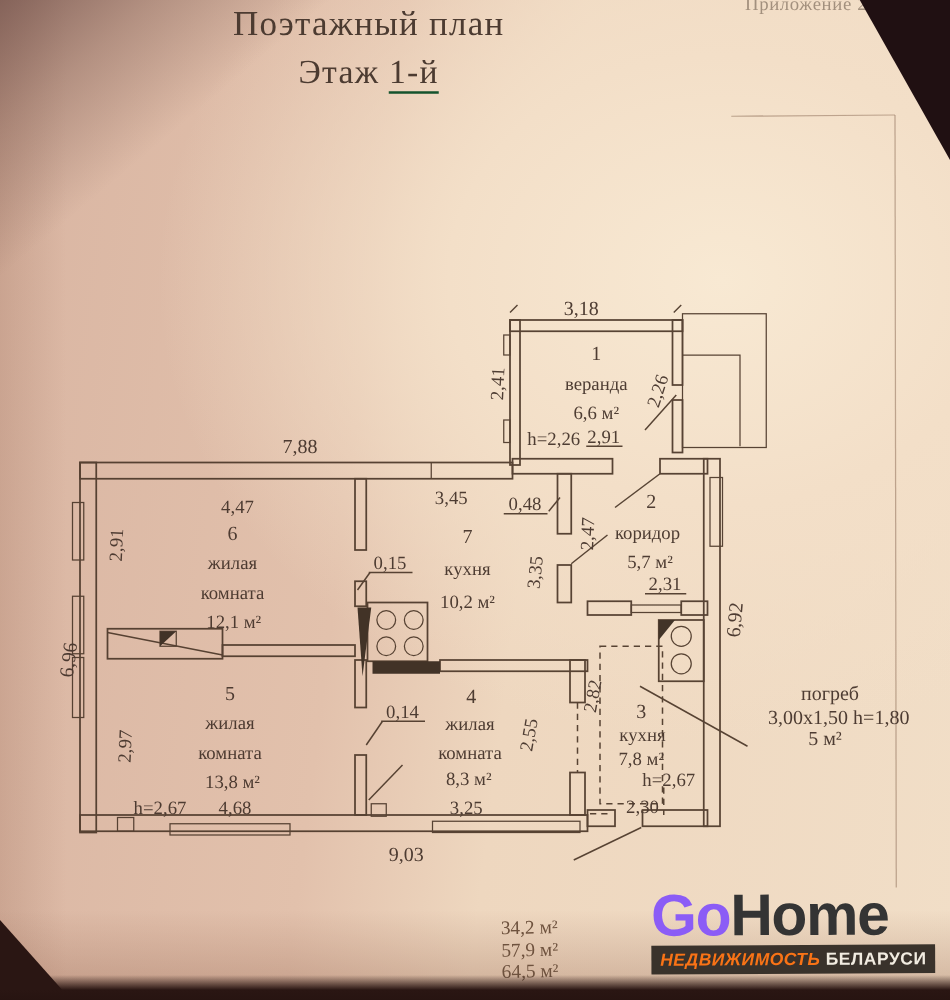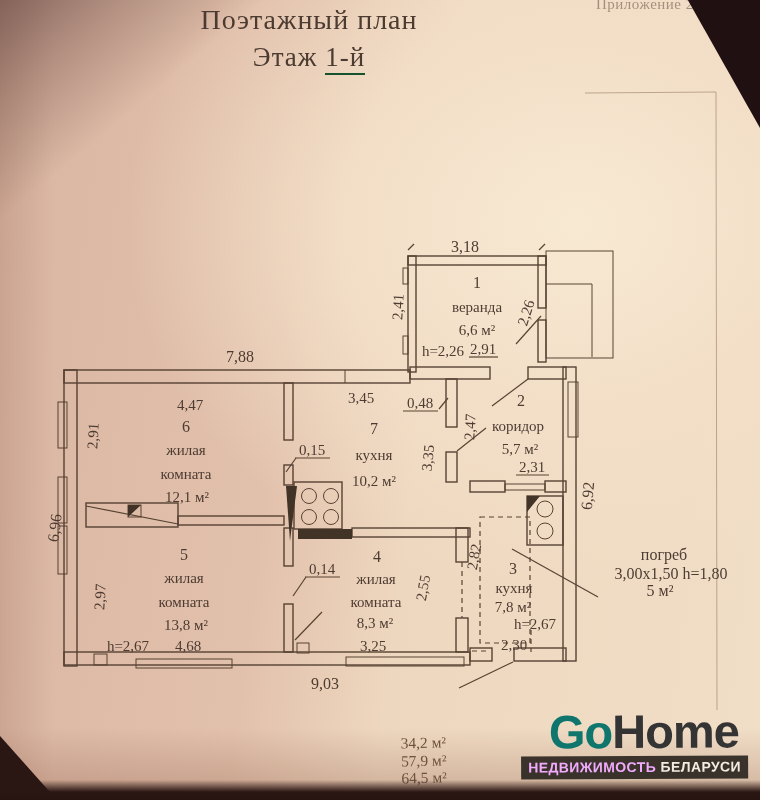--- a/index.html
+++ b/index.html
@@ -28,42 +28,42 @@
   }
   .edge-bottom{
     position:absolute;left:0;bottom:0;width:760px;height:20px;pointer-events:none;
     background:linear-gradient(0deg,#271411 0%, #2a1613 40%, rgba(42,22,19,0) 100%);
   }
   .annotation{
     position:absolute;left:596px;top:-4px;font-size:15px;color:#8f7d6c;
     letter-spacing:0.5px;opacity:0.8;
   }
   .title{
-    position:absolute;left:144px;top:4px;width:330px;text-align:center;
+    position:absolute;left:130px;top:4px;width:330px;text-align:center;
     color:#4c3b31;font-size:28px;letter-spacing:1px;
   }
   .title .line2{margin-top:6px;font-size:27px;}
   .floor-num{border-bottom:2px solid #14532d;padding-bottom:1px;}
   .plan-svg{position:absolute;left:0;top:0;}
   .totals{
     position:absolute;left:401px;top:734px;font-size:15.5px;color:#6e523e;
     line-height:17.5px;transform:rotate(-1.2deg);
   }
   .logo{position:absolute;left:521px;top:708px;transform:rotate(-0.3deg);}
   .logo-word{
     font-family:"Liberation Sans",sans-serif;font-weight:bold;font-size:47px;
     line-height:1.0;letter-spacing:-1px;color:#343434;white-space:nowrap;
   }
-  .logo-go{color:#0f766e;margin-left:28px;}
+  .logo-go{color:#8b5cf6;}
   .logo-banner{
     margin-top:1px;background:rgba(48,42,36,0.95);color:#f2ece1;
     font-family:"Liberation Sans",sans-serif;font-weight:bold;font-size:14px;
     padding:3px 7px 4px 7px;letter-spacing:0.4px;white-space:nowrap;width:max-content;
   }
-  .banner-red{color:#f0abfc;}
+  .banner-red{color:#f97316;font-style:italic;}
   
   .wl{fill:none;stroke:#4e3a2b;stroke-width:1.4;}
   .tl{fill:none;stroke:#4e3a2b;stroke-width:1;}
   .faint{stroke:#8a6a55;stroke-width:1;opacity:0.55;}
   .ln{stroke:#4e3a2b;stroke-width:1.2;fill:none;}
   .dsh{stroke:#4e3a2b;stroke-width:1.2;fill:none;stroke-dasharray:5 4;}
   .blk{fill:#382a1f;stroke:none;}
   text.pt{font-family:"Liberation Serif",serif;font-size:15px;fill:#44332a;}
   text.lg{font-size:16px;}
   svg{opacity:0.94;}

